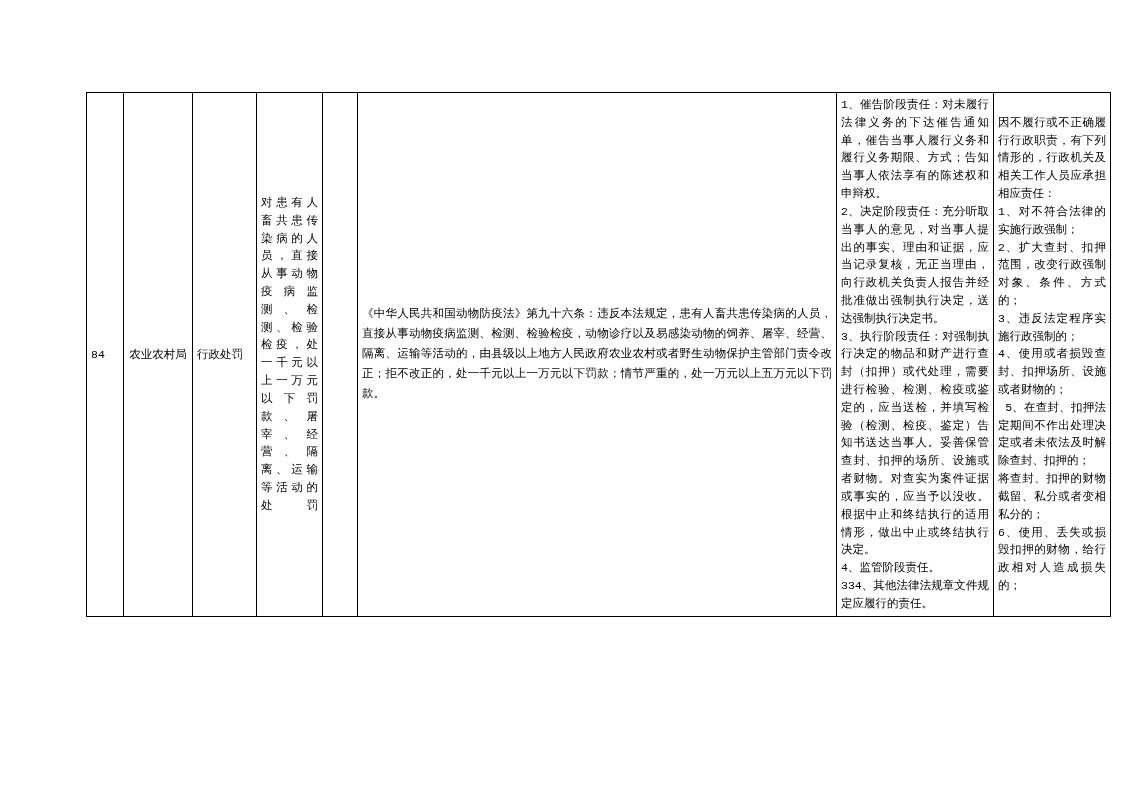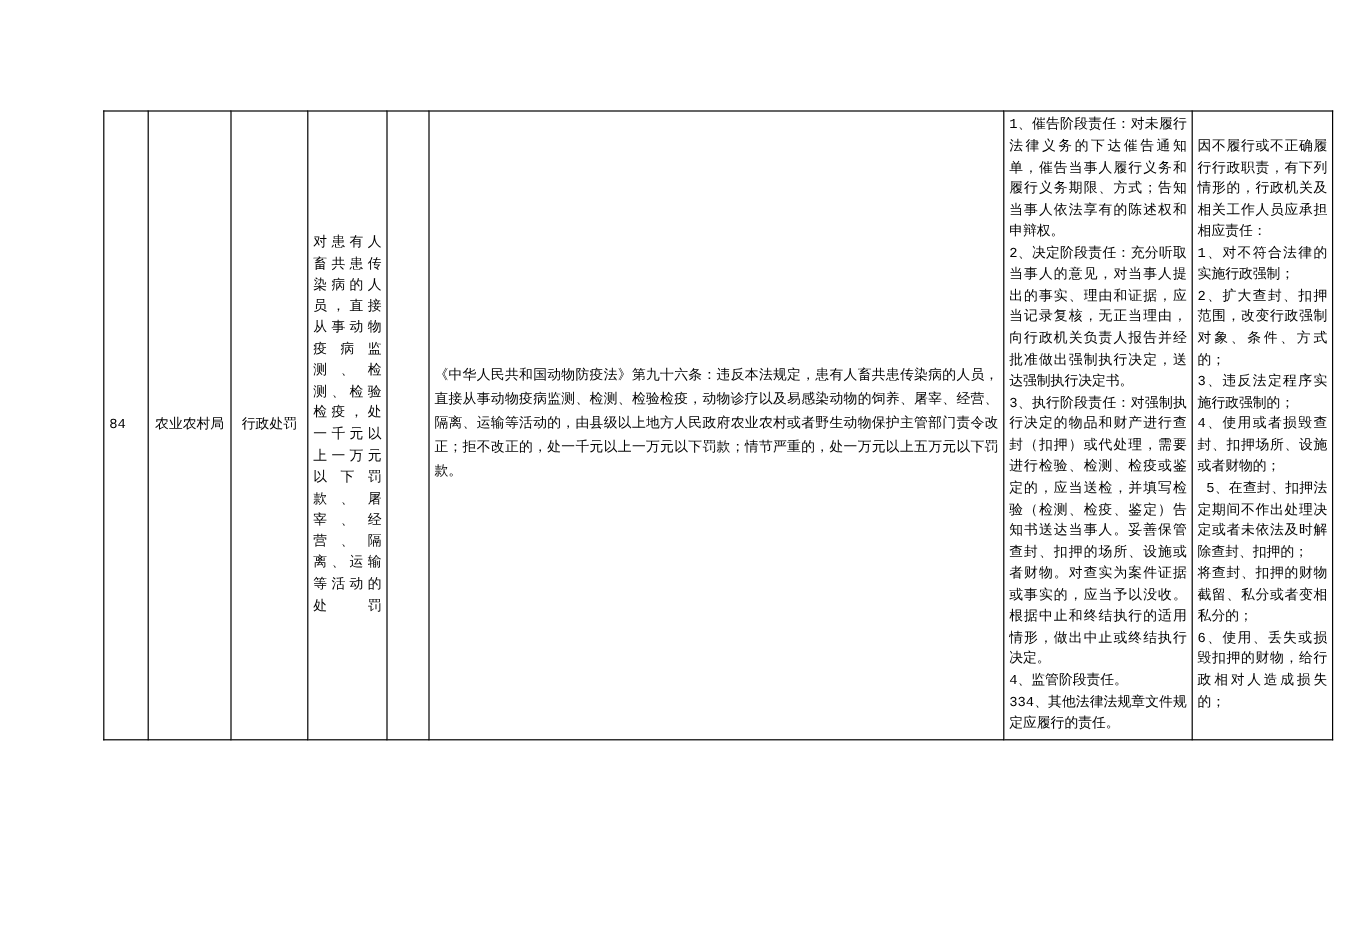--- a/index.html
+++ b/index.html
@@ -35,21 +35,21 @@
     font-size: 11.5px;
     line-height: 1.5;
     font-family: Liberation Mono, monospace;
     word-wrap: break-word;
     overflow-wrap: break-word;
     margin-left: 24px;
   }
   
   .c-no    { width: 28px;  text-align: left; }
   .c-dept  { width: 60px;  text-align: center; }
-  .c-type  { width: 55px;  text-align: center; }
+  .c-type  { width: 55px;  text-align: left; }
   .c-item  { width: 57px;  text-align: justify; text-align-last: justify; vertical-align: middle; }
   .c-blank { width: 26px; }
   .c-basis { width: 470px; vertical-align: middle; text-align: justify; }
   .c-resp  { width: 148px; vertical-align: top; text-align: justify; }
   .c-acct  { width: 108px; vertical-align: top; text-align: justify; }
 
   .cell-block {
     display: block;
     white-space: pre-wrap;
   }

